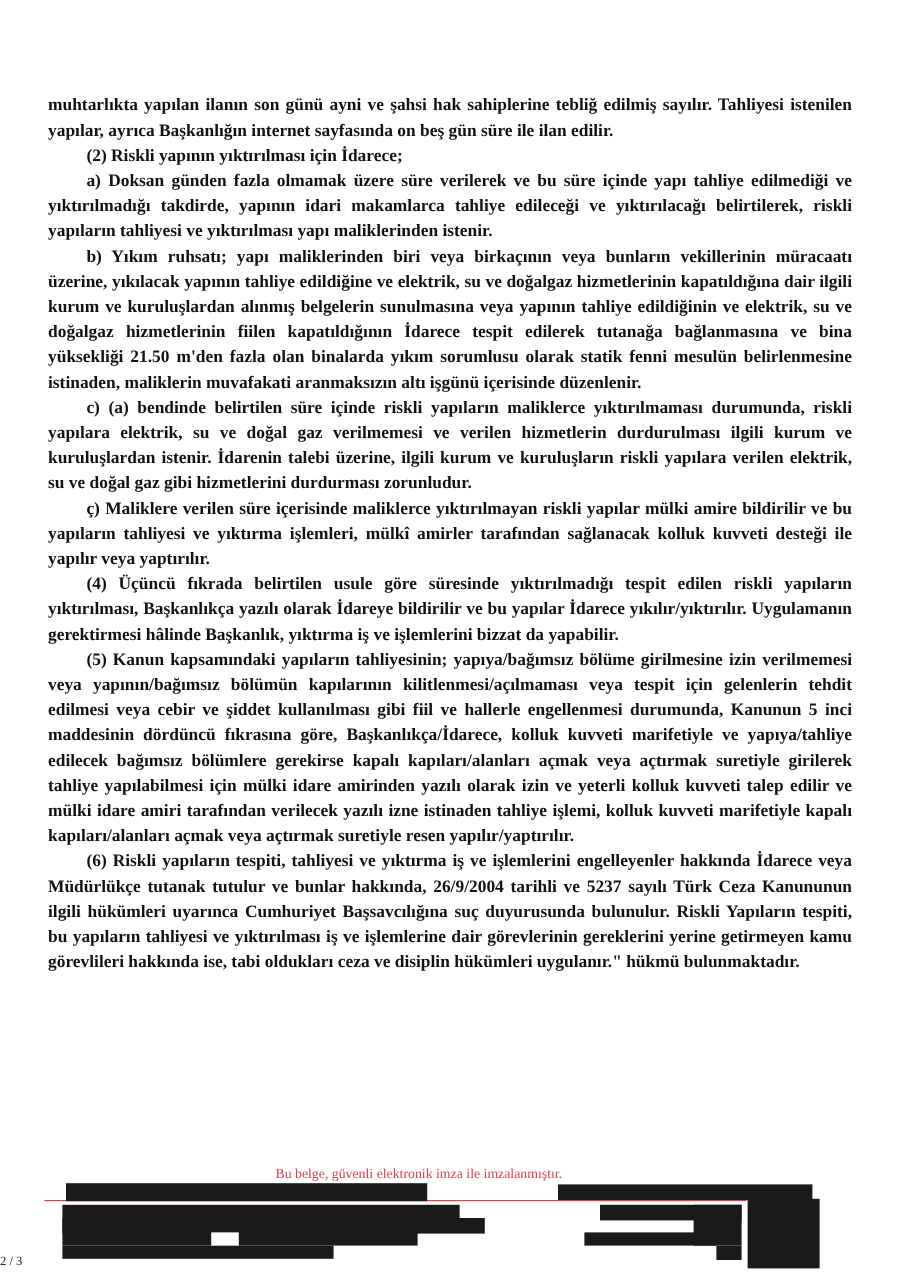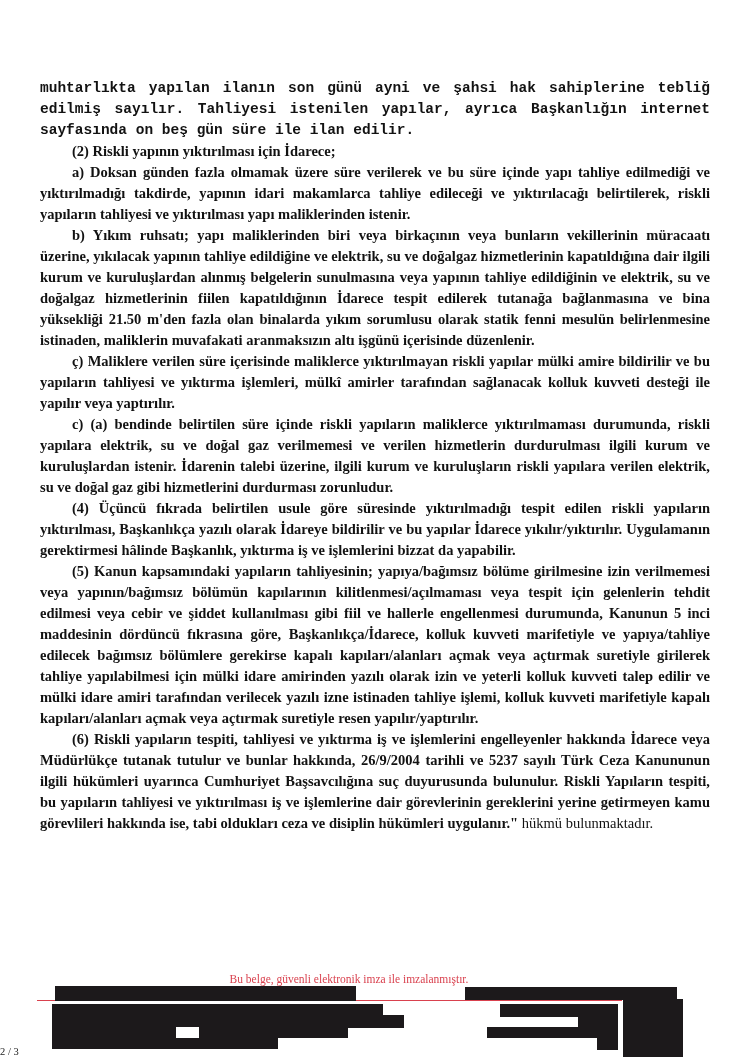--- a/index.html
+++ b/index.html
@@ -28,22 +28,22 @@
     line-height:21px;
     font-weight:bold;
     text-align:justify;
     letter-spacing:0px;
   }
   .doc p{
     margin:0;
     padding:0;
     text-indent:32px;
   }
-  .doc p.noindent{text-indent:0;font-family:Liberation Mono, monospace;}
-  .doc .normal{font-weight:normal;}
+  .doc p.noindent{text-indent:0;}
+  .doc .normal{font-weight:bold;}
   .footer-esign{
     position:absolute;
     left:0;
     top:972px;
     width:698px;
     text-align:center;
     color:var(--accent-red);
     font-size:11.5px;
     line-height:14px;
     font-family:"Liberation Serif","DejaVu Serif",serif;
@@ -78,22 +78,22 @@
 </head>
 <body>
 
 <div class="page">
 
   <div class="doc">
     <p class="noindent"><span>muhtarlıkta yapılan ilanın son günü ayni ve şahsi hak sahiplerine tebliğ edilmiş sayılır. Tahliyesi istenilen yapılar, ayrıca Başkanlığın internet sayfasında on beş gün süre ile ilan edilir.</span></p>
     <p><span>(2) Riskli yapının yıktırılması için İdarece;</span></p>
     <p><span>a) Doksan günden fazla olmamak üzere süre verilerek ve bu süre içinde yapı tahliye edilmediği ve yıktırılmadığı takdirde, yapının idari makamlarca tahliye edileceği ve yıktırılacağı belirtilerek, riskli yapıların tahliyesi ve yıktırılması yapı maliklerinden istenir.</span></p>
     <p><span>b) Yıkım ruhsatı; yapı maliklerinden biri veya birkaçının veya bunların vekillerinin müracaatı üzerine, yıkılacak yapının tahliye edildiğine ve elektrik, su ve doğalgaz hizmetlerinin kapatıldığına dair ilgili kurum ve kuruluşlardan alınmış belgelerin sunulmasına veya yapının tahliye edildiğinin ve elektrik, su ve doğalgaz hizmetlerinin fiilen kapatıldığının İdarece tespit edilerek tutanağa bağlanmasına ve bina yüksekliği 21.50 m'den fazla olan binalarda yıkım sorumlusu olarak statik fenni mesulün belirlenmesine istinaden, maliklerin muvafakati aranmaksızın altı işgünü içerisinde düzenlenir.</span></p>
+    <p><span>c) (a) bendinde belirtilen süre içinde riskli yapıların maliklerce yıktırılmaması durumunda, riskli yapılara elektrik, su ve doğal gaz verilmemesi ve verilen hizmetlerin durdurulması ilgili kurum ve kuruluşlardan istenir. İdarenin talebi üzerine, ilgili kurum ve kuruluşların riskli yapılara verilen elektrik, su ve doğal gaz gibi hizmetlerini durdurması zorunludur.</span></p>
     <p><span>ç) Maliklere verilen süre içerisinde maliklerce yıktırılmayan riskli yapılar mülki amire bildirilir ve bu yapıların tahliyesi ve yıktırma işlemleri, mülkî amirler tarafından sağlanacak kolluk kuvveti desteği ile yapılır veya yaptırılır.</span></p>
-    <p><span>c) (a) bendinde belirtilen süre içinde riskli yapıların maliklerce yıktırılmaması durumunda, riskli yapılara elektrik, su ve doğal gaz verilmemesi ve verilen hizmetlerin durdurulması ilgili kurum ve kuruluşlardan istenir. İdarenin talebi üzerine, ilgili kurum ve kuruluşların riskli yapılara verilen elektrik, su ve doğal gaz gibi hizmetlerini durdurması zorunludur.</span></p>
     <p><span>(4) Üçüncü fıkrada belirtilen usule göre süresinde yıktırılmadığı tespit edilen riskli yapıların yıktırılması, Başkanlıkça yazılı olarak İdareye bildirilir ve bu yapılar İdarece yıkılır/yıktırılır. Uygulamanın gerektirmesi hâlinde Başkanlık, yıktırma iş ve işlemlerini bizzat da yapabilir.</span></p>
     <p><span>(5) Kanun kapsamındaki yapıların tahliyesinin; yapıya/bağımsız bölüme girilmesine izin verilmemesi veya yapının/bağımsız bölümün kapılarının kilitlenmesi/açılmaması veya tespit için gelenlerin tehdit edilmesi veya cebir ve şiddet kullanılması gibi fiil ve hallerle engellenmesi durumunda, Kanunun 5 inci maddesinin dördüncü fıkrasına göre, Başkanlıkça/İdarece, kolluk kuvveti marifetiyle ve yapıya/tahliye edilecek bağımsız bölümlere gerekirse kapalı kapıları/alanları açmak veya açtırmak suretiyle girilerek tahliye yapılabilmesi için mülki idare amirinden yazılı olarak izin ve yeterli kolluk kuvveti talep edilir ve mülki idare amiri tarafından verilecek yazılı izne istinaden tahliye işlemi, kolluk kuvveti marifetiyle kapalı kapıları/alanları açmak veya açtırmak suretiyle resen yapılır/yaptırılır.</span></p>
     <p><span>(6) Riskli yapıların tespiti, tahliyesi ve yıktırma iş ve işlemlerini engelleyenler hakkında İdarece veya Müdürlükçe tutanak tutulur ve bunlar hakkında, 26/9/2004 tarihli ve 5237 sayılı Türk Ceza Kanununun ilgili hükümleri uyarınca Cumhuriyet Başsavcılığına suç duyurusunda bulunulur. Riskli Yapıların tespiti, bu yapıların tahliyesi ve yıktırılması iş ve işlemlerine dair görevlerinin gereklerini yerine getirmeyen kamu görevlileri hakkında ise, tabi oldukları ceza ve disiplin hükümleri uygulanır."</span><span class="normal"> hükmü bulunmaktadır.</span></p>
   </div>
 
   <div class="footer-esign">Bu belge, güvenli elektronik imza ile imzalanmıştır.</div>
 
   <div class="sig-line"></div>
 
   <div class="redact" style="left:55px;top:986px;width:301px;height:15px;"></div>

